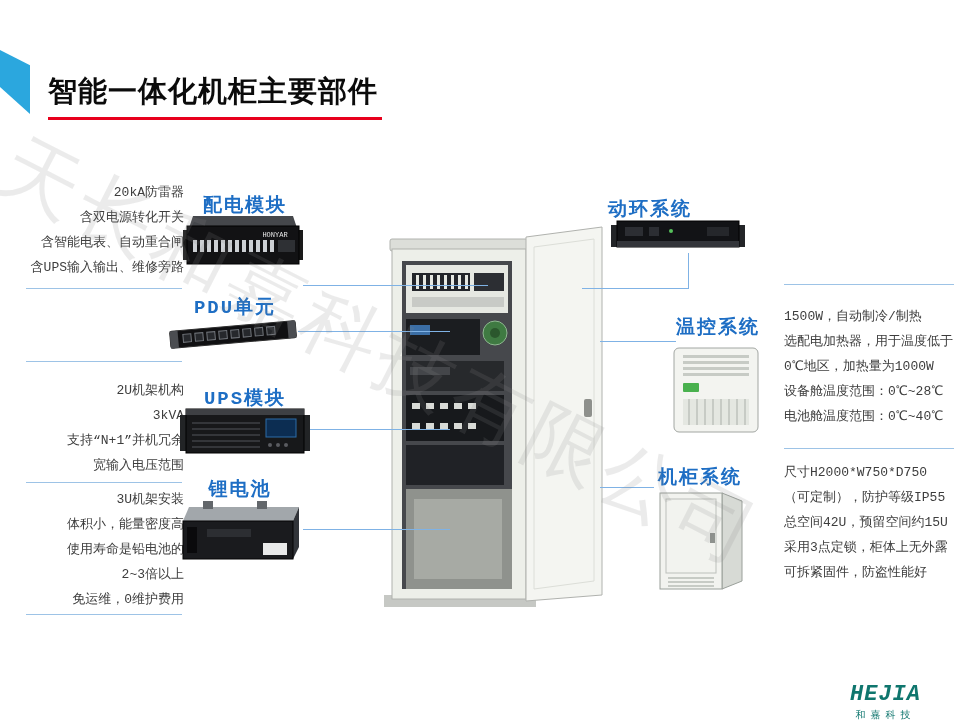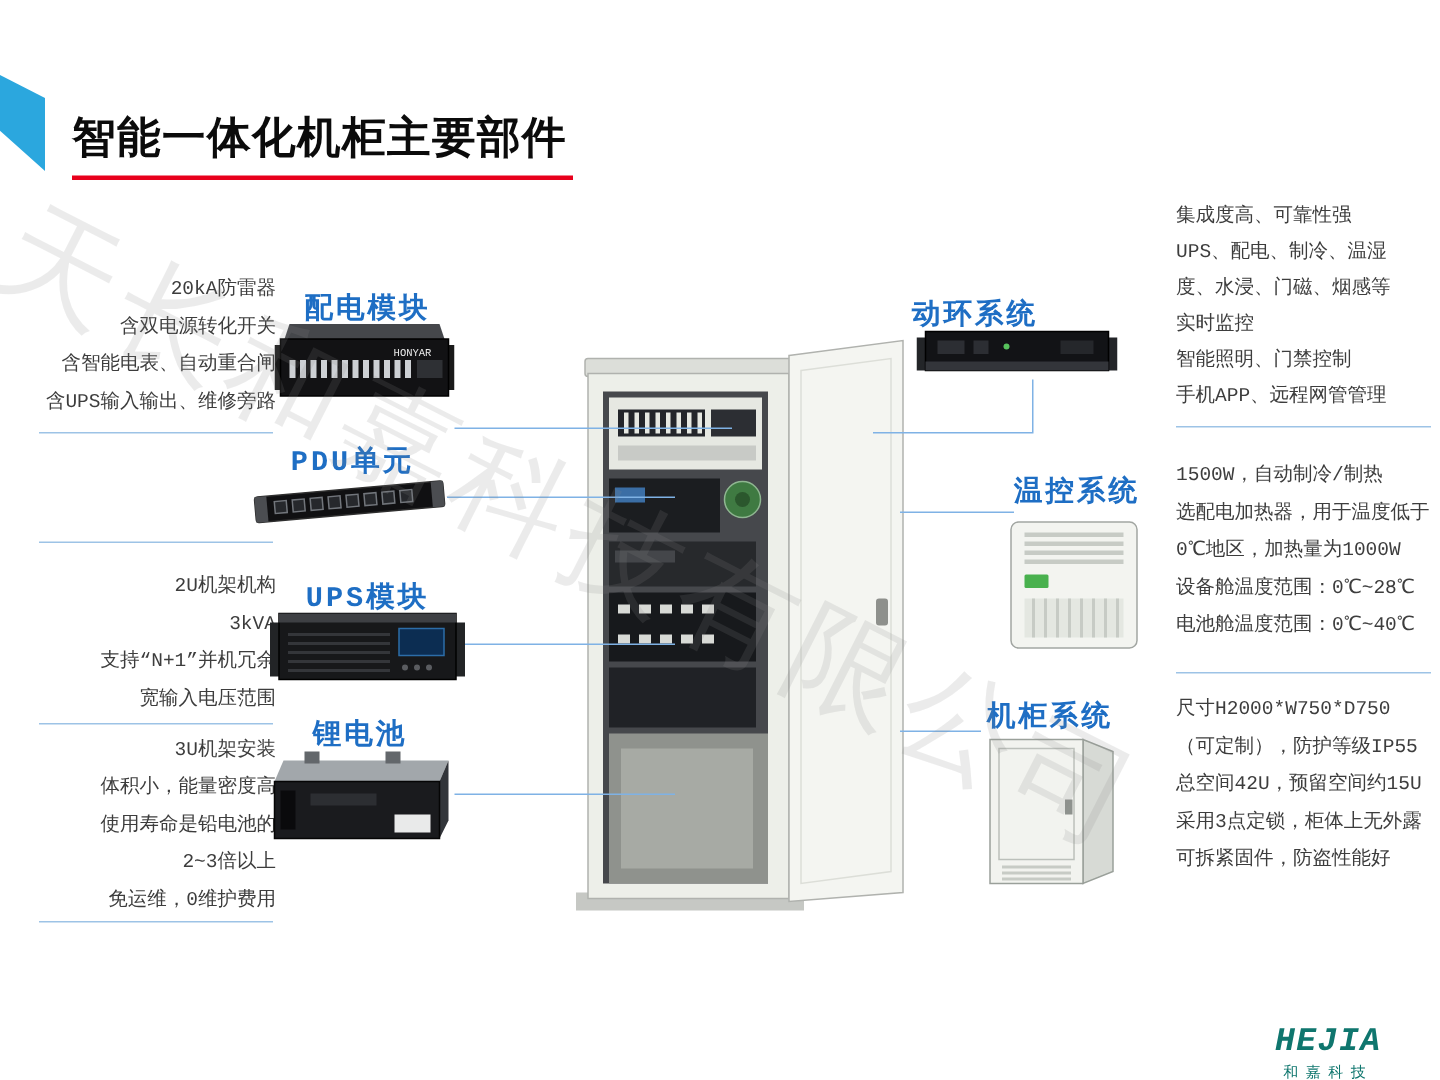--- a/index.html
+++ b/index.html
@@ -260,26 +260,20 @@
     <rect x="8" y="8" width="62" height="96" fill="#f2f3ef" stroke="#9aa09a"></rect>
     <rect x="14" y="14" width="50" height="74" fill="none" stroke="#bcc0bb"></rect>
     <rect x="58" y="48" width="5" height="10" fill="#8e928e"></rect>
     <g fill="#c7cbc5">
       <rect x="16" y="92" width="46" height="2"></rect>
         <rect x="16" y="96" width="46" height="2"></rect>
       <rect x="16" y="100" width="46" height="2"></rect>
     </g>
   </svg>
 
-  <div class="note right rn1">集成度高、可靠性强
-UPS、配电、制冷、温湿
-度、水浸、门磁、烟感等
-实时监控
-智能照明、门禁控制
-手机APP、远程网管管理</div>
   <div class="divider right rd1"></div>
   <div class="note right rn2">1500W，自动制冷/制热
 选配电加热器，用于温度低于
 0℃地区，加热量为1000W
 设备舱温度范围：0℃~28℃
 电池舱温度范围：0℃~40℃</div>
   <div class="divider right rd2"></div>
   <div class="note right rn3">尺寸H2000*W750*D750
 （可定制），防护等级IP55
 总空间42U，预留空间约15U

